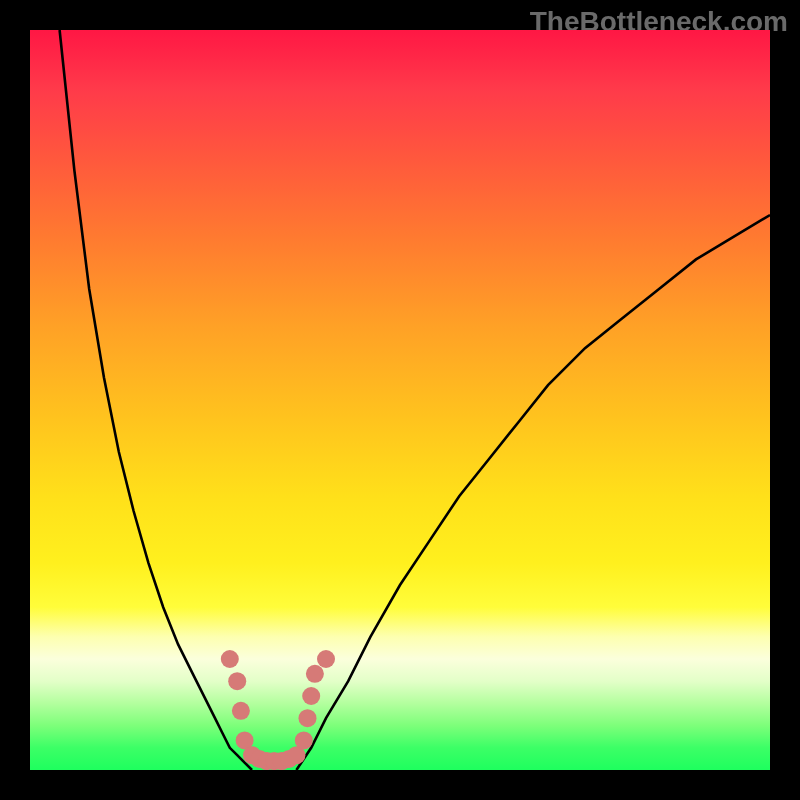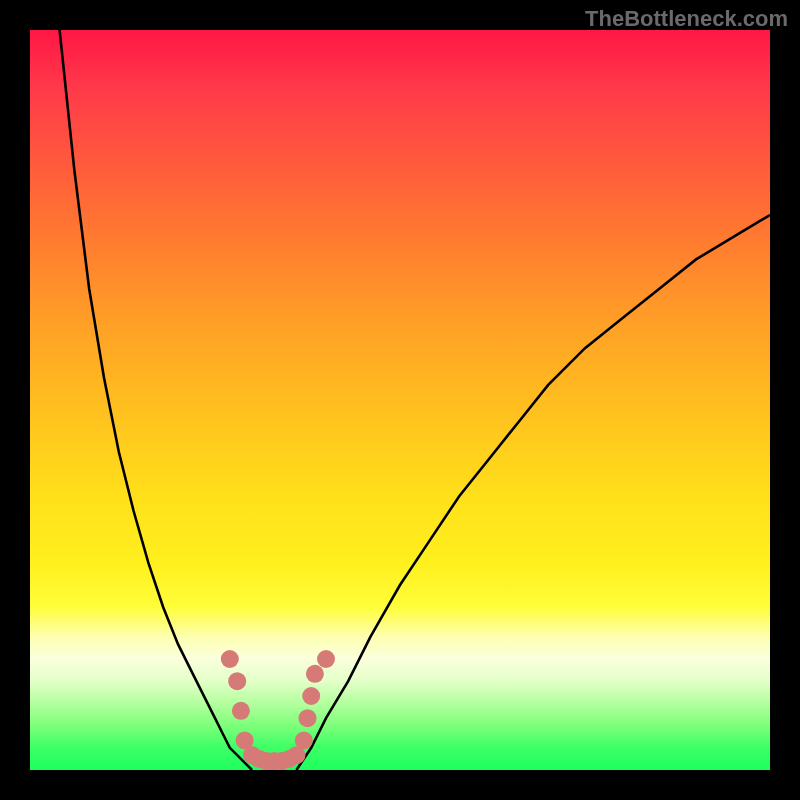--- a/index.html
+++ b/index.html
@@ -16,21 +16,21 @@
       #fff01e 72%,
       #fffd3a 78%,
       #fdffb0 82%,
       #fbffdc 85%,
       #e3ffc8 88%,
       #b3ff9e 91%,
       #7dff7a 94%,
       #3cff66 97%,
       #1eff5e 100%);
   }
-  .watermark { position: absolute; top: 6px; right: 12px; color: #6a6a6a; font-weight: bold; font-size: 22px; }
+  .watermark { position: absolute; top: 6px; right: 12px; color: #6a6a6a; font-weight: bold; font-size: 28px; }
   .curves { position: absolute; left: 30px; top: 30px; width: 740px; height: 740px; }
 </style>
 </head>
 <body>
 
 <div class="watermark">TheBottleneck.com</div>
 
 <div class="frame">
   <div class="gradient-bg"></div>
 </div>

